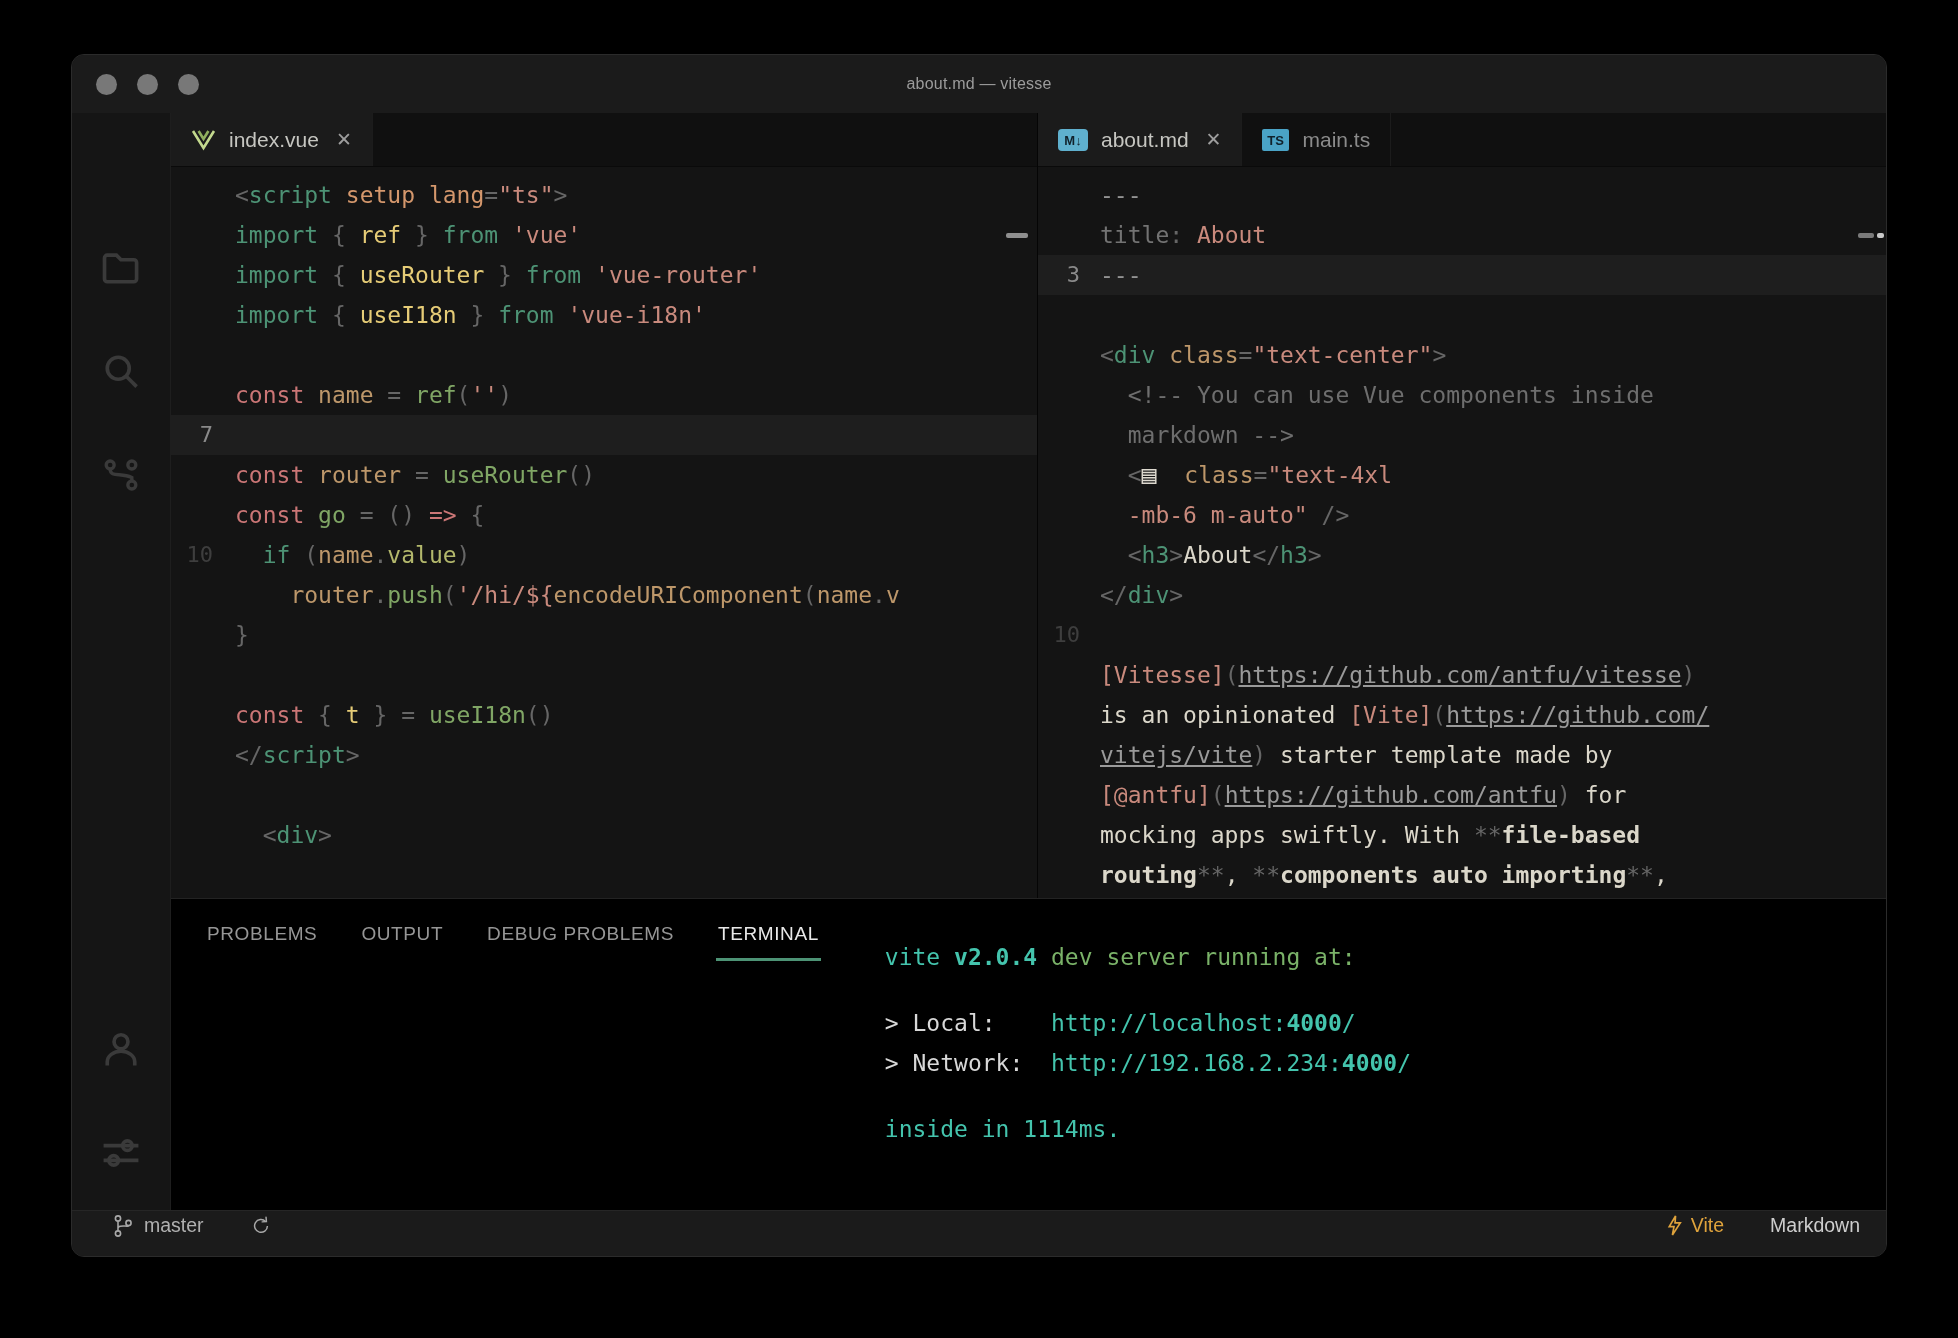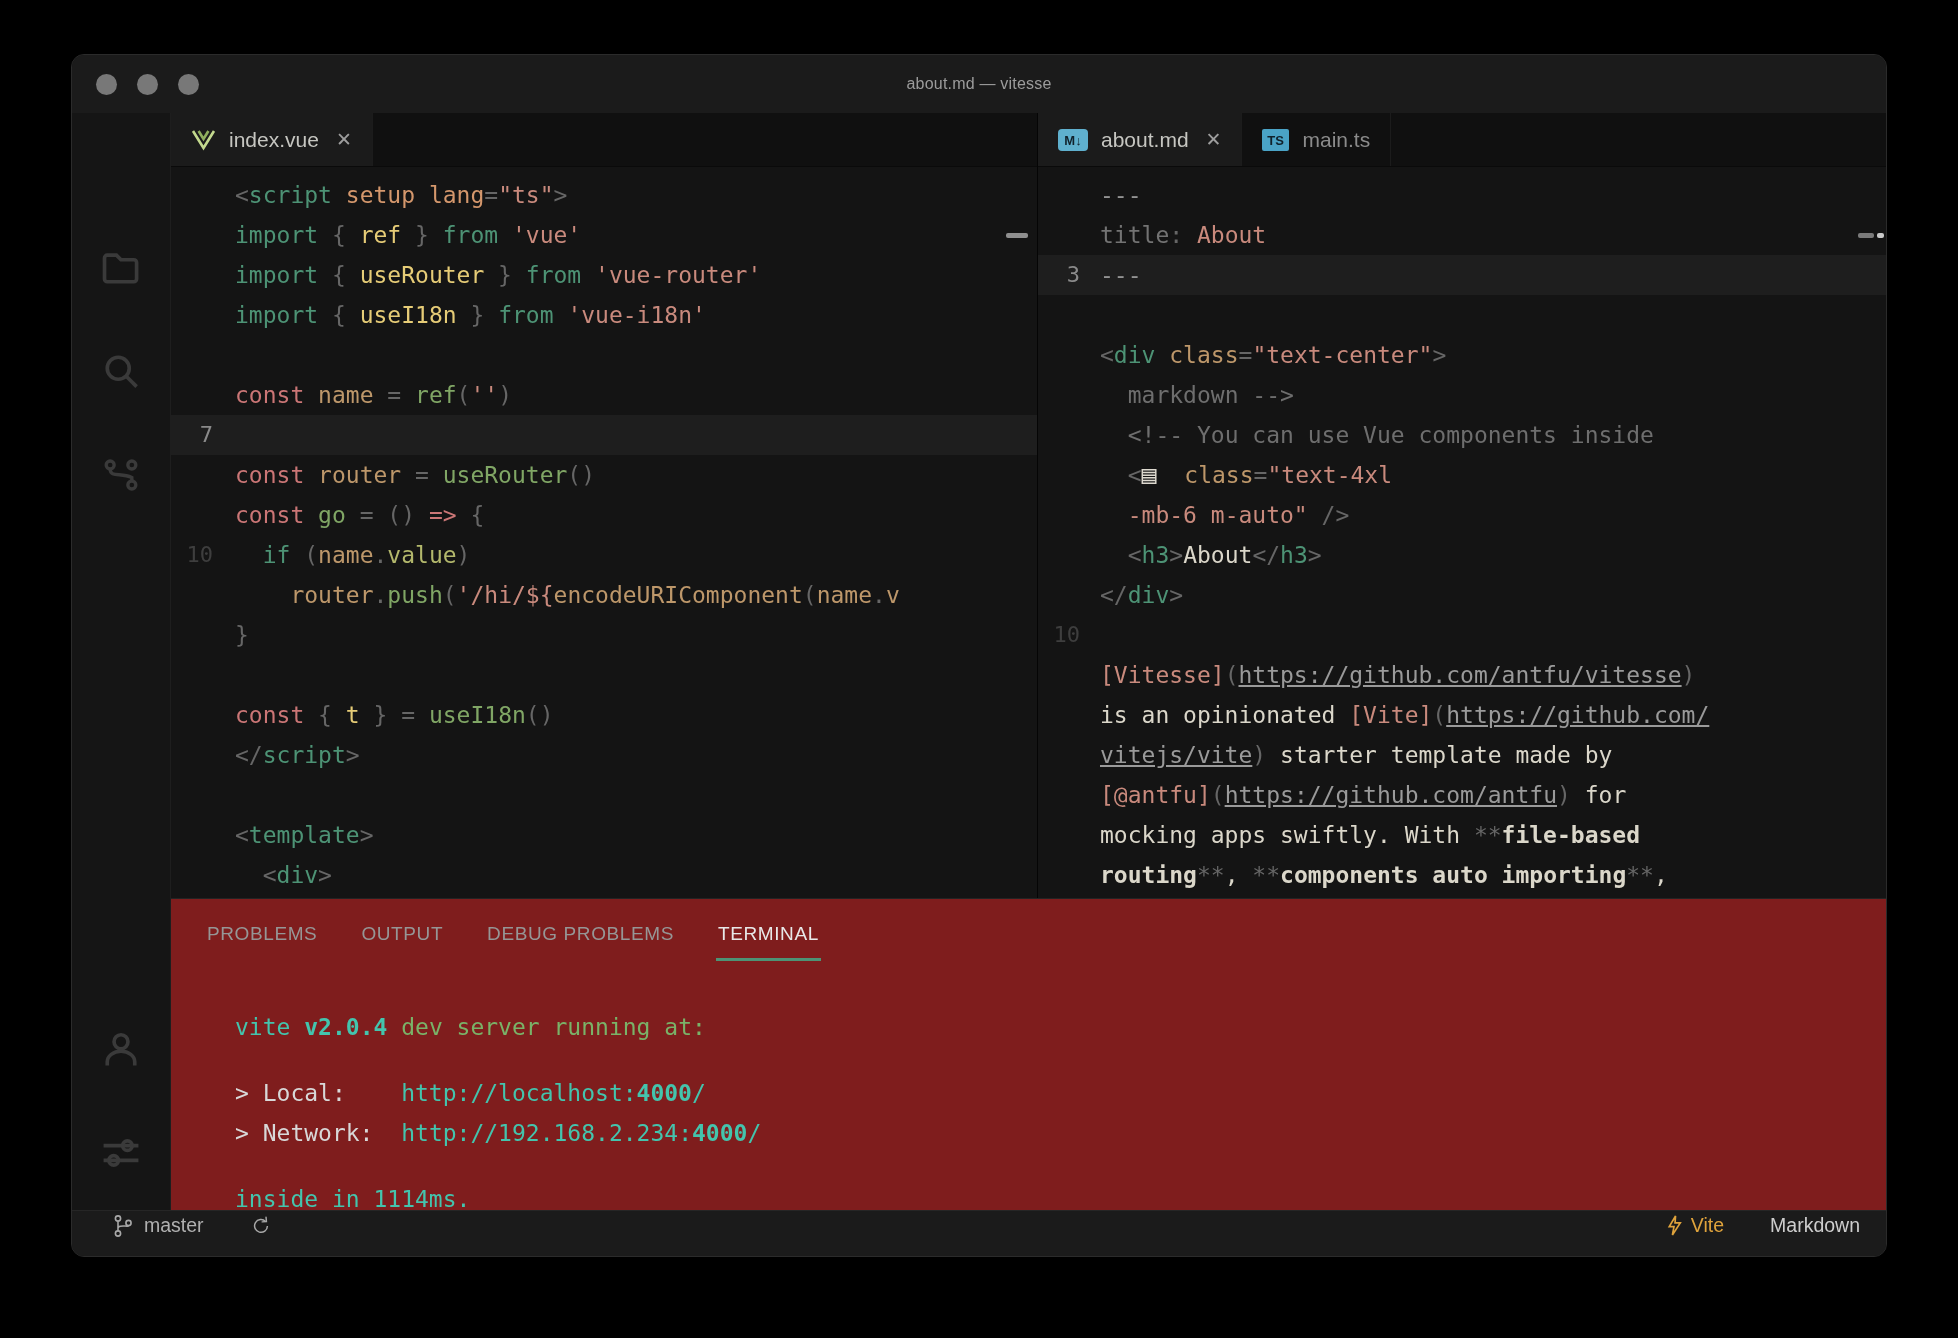--- a/index.html
+++ b/index.html
@@ -33,22 +33,22 @@
   .code-line { display:flex; height:40px; white-space:pre; }
   .code-line.hl { background:#1e1e1e; }
   .gutter { flex:none; width:64px; text-align:right; padding-right:22px; font-size:22px;
     line-height:40px; color:#3e3e3e; }
   .group-right .gutter { width:62px; padding-right:20px; }
   .gutter.bright { color:#8a8a8a; }
   .ctext { font-size:23px; line-height:40px; white-space:pre; }
   .cmp-icon { color:#ddd9cf; font-size:25px; }
   .dash { position:absolute; height:5px; border-radius:2px; background:#8f8f8f; }
   
-  .panel { flex:none; height:314px; background:#7f1d1d; border-top:1px solid #232323;
-    display:flex; flex-direction:column; }
+  .panel { flex:none; height:314px; background:#000000; border-top:1px solid #232323;
+    display:flex; }
   .panel-tabs { flex:none; height:70px; display:flex; align-items:center; gap:40px;
     padding-left:34px; font-size:19px; letter-spacing:0.6px; color:#969696; }
   .panel-tab { position:relative; padding:6px 2px; }
   .panel-tab.active { color:#e8e8e8; }
   .panel-tab.active::after { content:""; position:absolute; left:0; right:0; bottom:-10px;
     height:3px; background:#4d9375; }
   .terminal { padding-left:64px; padding-top:38px; font-family:"DejaVu Sans Mono", monospace; }
   .t-line { font-size:23px; line-height:29px; white-space:pre; }
   .t-line.blank { height:26px; }
   
@@ -137,21 +137,20 @@
                 <div class="code-line hl"><span class="gutter bright">7</span><span class="ctext"></span></div>
                 <div class="code-line"><span class="gutter"></span><span class="ctext"><span style="color: rgb(203, 118, 118);">const </span><span style="color: rgb(189, 151, 106);">router</span><span style="color: rgb(102, 102, 102);"> = </span><span style="color: rgb(128, 166, 101);">useRouter</span><span style="color: rgb(102, 102, 102);">()</span></span></div>
                 <div class="code-line"><span class="gutter"></span><span class="ctext"><span style="color: rgb(203, 118, 118);">const </span><span style="color: rgb(128, 166, 101);">go</span><span style="color: rgb(102, 102, 102);"> = </span><span style="color: rgb(102, 102, 102);">()</span><span style="color: rgb(102, 102, 102);"> </span><span style="color: rgb(203, 118, 118);">=&gt;</span><span style="color: rgb(102, 102, 102);"> {</span></span></div>
                 <div class="code-line"><span class="gutter">10</span><span class="ctext"><span style="color: rgb(102, 102, 102);">  </span><span style="color: rgb(77, 147, 117);">if</span><span style="color: rgb(102, 102, 102);"> (</span><span style="color: rgb(189, 151, 106);">name</span><span style="color: rgb(102, 102, 102);">.</span><span style="color: rgb(179, 184, 108);">value</span><span style="color: rgb(102, 102, 102);">)</span></span></div>
                 <div class="code-line"><span class="gutter"></span><span class="ctext"><span style="color: rgb(102, 102, 102);">    </span><span style="color: rgb(189, 151, 106);">router</span><span style="color: rgb(102, 102, 102);">.</span><span style="color: rgb(128, 166, 101);">push</span><span style="color: rgb(102, 102, 102);">(</span><span style="color: rgb(201, 138, 125);">'/hi/${</span><span style="color: rgb(189, 151, 106);">encodeURIComponent</span><span style="color: rgb(102, 102, 102);">(</span><span style="color: rgb(189, 151, 106);">name</span><span style="color: rgb(102, 102, 102);">.</span><span style="color: rgb(189, 151, 106);">v</span></span></div>
                 <div class="code-line"><span class="gutter"></span><span class="ctext"><span style="color: rgb(102, 102, 102);">}</span></span></div>
                 <div class="code-line"><span class="gutter"></span><span class="ctext"></span></div>
                 <div class="code-line"><span class="gutter"></span><span class="ctext"><span style="color: rgb(203, 118, 118);">const </span><span style="color: rgb(102, 102, 102);">{ </span><span style="color: rgb(230, 204, 119);">t</span><span style="color: rgb(102, 102, 102);"> } </span><span style="color: rgb(102, 102, 102);">= </span><span style="color: rgb(128, 166, 101);">useI18n</span><span style="color: rgb(102, 102, 102);">()</span></span></div>
                 <div class="code-line"><span class="gutter"></span><span class="ctext"><span style="color: rgb(102, 102, 102);">&lt;/</span><span style="color: rgb(77, 147, 117);">script</span><span style="color: rgb(102, 102, 102);">&gt;</span></span></div>
                 <div class="code-line"><span class="gutter"></span><span class="ctext"></span></div>
-                <div class="code-line"><span class="gutter"></span><span class="ctext"><span style="color: rgb(102, 102, 102);">&lt;</span><span style="color: rgb(77, 147, 117);">template</span><span style="color: rgb(102, 102, 102);">&gt;</span></span></div>
                 <div class="code-line"><span class="gutter"></span><span class="ctext"><span style="color: rgb(102, 102, 102);">  </span><span style="color: rgb(102, 102, 102);">&lt;</span><span style="color: rgb(77, 147, 117);">div</span><span style="color: rgb(102, 102, 102);">&gt;</span></span></div>
               </div>
             <span class="dash" style="top:120px; right:9px; width:22px;"></span>
           </div>
 
           <div class="group group-right">
             <div class="tabbar">
               <div class="tab active">
                 <svg width="30" height="22" viewBox="0 0 30 22">
                   <rect x="0" y="0" width="30" height="22" rx="4" fill="#5fb0ce"></rect>
@@ -167,22 +166,22 @@
                 </svg>
                 <span>main.ts</span>
               </div>
             </div>
             <div class="codepane">
                 <div class="code-line"><span class="gutter"></span><span class="ctext"><span style="color: rgb(147, 147, 147);">---</span></span></div>
                 <div class="code-line"><span class="gutter"></span><span class="ctext"><span style="color: #737373;">title</span><span style="color: rgb(102, 102, 102);">:</span><span style="color: rgb(201, 138, 125);"> About</span></span></div>
                 <div class="code-line hl"><span class="gutter bright">3</span><span class="ctext"><span style="color: rgb(147, 147, 147);">---</span></span></div>
                 <div class="code-line"><span class="gutter"></span><span class="ctext"></span></div>
                 <div class="code-line"><span class="gutter"></span><span class="ctext"><span style="color: rgb(102, 102, 102);">&lt;</span><span style="color: rgb(77, 147, 117);">div</span><span style="color: rgb(102, 102, 102);"> </span><span style="color: rgb(189, 151, 106);">class</span><span style="color: rgb(102, 102, 102);">=</span><span style="color: rgb(201, 138, 125);">"text-center"</span><span style="color: rgb(102, 102, 102);">&gt;</span></span></div>
+                <div class="code-line"><span class="gutter"></span><span class="ctext"><span style="color: rgb(102, 102, 102);">  </span><span style="color: rgb(110, 110, 110);">&lt;!-- You can use Vue components inside</span></span></div>
                 <div class="code-line"><span class="gutter"></span><span class="ctext"><span style="color: rgb(102, 102, 102);">  </span><span style="color: rgb(110, 110, 110);">markdown --&gt;</span></span></div>
-                <div class="code-line"><span class="gutter"></span><span class="ctext"><span style="color: rgb(102, 102, 102);">  </span><span style="color: rgb(110, 110, 110);">&lt;!-- You can use Vue components inside</span></span></div>
                 <div class="code-line"><span class="gutter"></span><span class="ctext"><span style="color: rgb(102, 102, 102);">  </span><span style="color: rgb(102, 102, 102);">&lt;</span><span class="cmp-icon">▤</span><span style="color: rgb(102, 102, 102);">  </span><span style="color: rgb(189, 151, 106);">class</span><span style="color: rgb(102, 102, 102);">=</span><span style="color: rgb(201, 138, 125);">"text-4xl</span></span></div>
                 <div class="code-line"><span class="gutter"></span><span class="ctext"><span style="color: rgb(102, 102, 102);">  </span><span style="color: rgb(201, 138, 125);">-mb-6 m-auto"</span><span style="color: rgb(102, 102, 102);"> /&gt;</span></span></div>
                 <div class="code-line"><span class="gutter"></span><span class="ctext"><span style="color: rgb(102, 102, 102);">  </span><span style="color: rgb(102, 102, 102);">&lt;</span><span style="color: rgb(77, 147, 117);">h3</span><span style="color: rgb(102, 102, 102);">&gt;</span><span style="color: rgb(219, 215, 202);">About</span><span style="color: rgb(102, 102, 102);">&lt;/</span><span style="color: rgb(77, 147, 117);">h3</span><span style="color: rgb(102, 102, 102);">&gt;</span></span></div>
                 <div class="code-line"><span class="gutter"></span><span class="ctext"><span style="color: rgb(102, 102, 102);">&lt;/</span><span style="color: rgb(77, 147, 117);">div</span><span style="color: rgb(102, 102, 102);">&gt;</span></span></div>
                 <div class="code-line"><span class="gutter">10</span><span class="ctext"></span></div>
                 <div class="code-line"><span class="gutter"></span><span class="ctext"><span style="color: rgb(201, 138, 125);">[Vitesse]</span><span style="color: rgb(102, 102, 102);">(</span><span style="color: rgb(154, 154, 154); text-decoration: underline;">https://github.com/antfu/vitesse</span><span style="color: rgb(102, 102, 102);">)</span></span></div>
                 <div class="code-line"><span class="gutter"></span><span class="ctext"><span style="color: rgb(219, 215, 202);">is an opinionated </span><span style="color: rgb(201, 138, 125);">[Vite]</span><span style="color: rgb(102, 102, 102);">(</span><span style="color: rgb(154, 154, 154); text-decoration: underline;">https://github.com/</span></span></div>
                 <div class="code-line"><span class="gutter"></span><span class="ctext"><span style="color: rgb(154, 154, 154); text-decoration: underline;">vitejs/vite</span><span style="color: rgb(102, 102, 102);">)</span><span style="color: rgb(219, 215, 202);"> starter template made by</span></span></div>
                 <div class="code-line"><span class="gutter"></span><span class="ctext"><span style="color: rgb(201, 138, 125);">[@antfu]</span><span style="color: rgb(102, 102, 102);">(</span><span style="color: rgb(154, 154, 154); text-decoration: underline;">https://github.com/antfu</span><span style="color: rgb(102, 102, 102);">)</span><span style="color: rgb(219, 215, 202);"> for</span></span></div>
                 <div class="code-line"><span class="gutter"></span><span class="ctext"><span style="color: rgb(219, 215, 202);">mocking apps swiftly. With </span><span style="color: rgb(102, 102, 102);">**</span><span style="color: rgb(219, 215, 202); font-weight: bold;">file-based</span></span></div>

